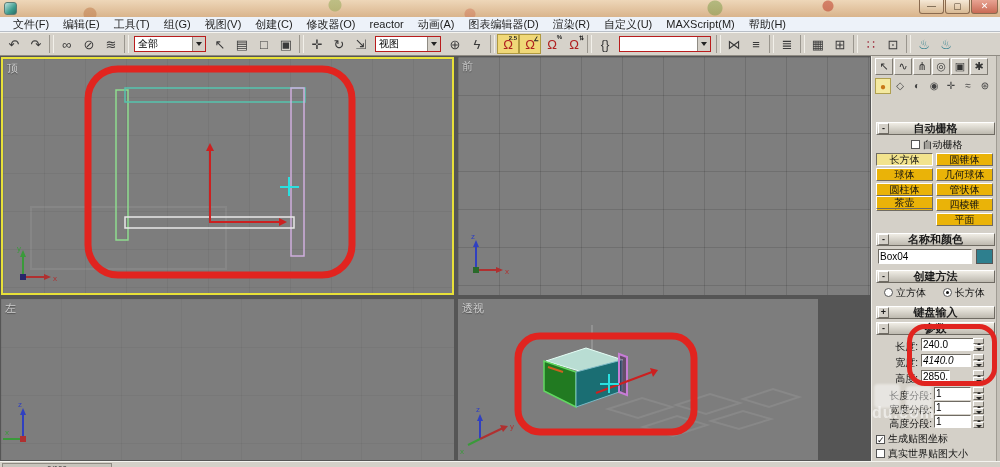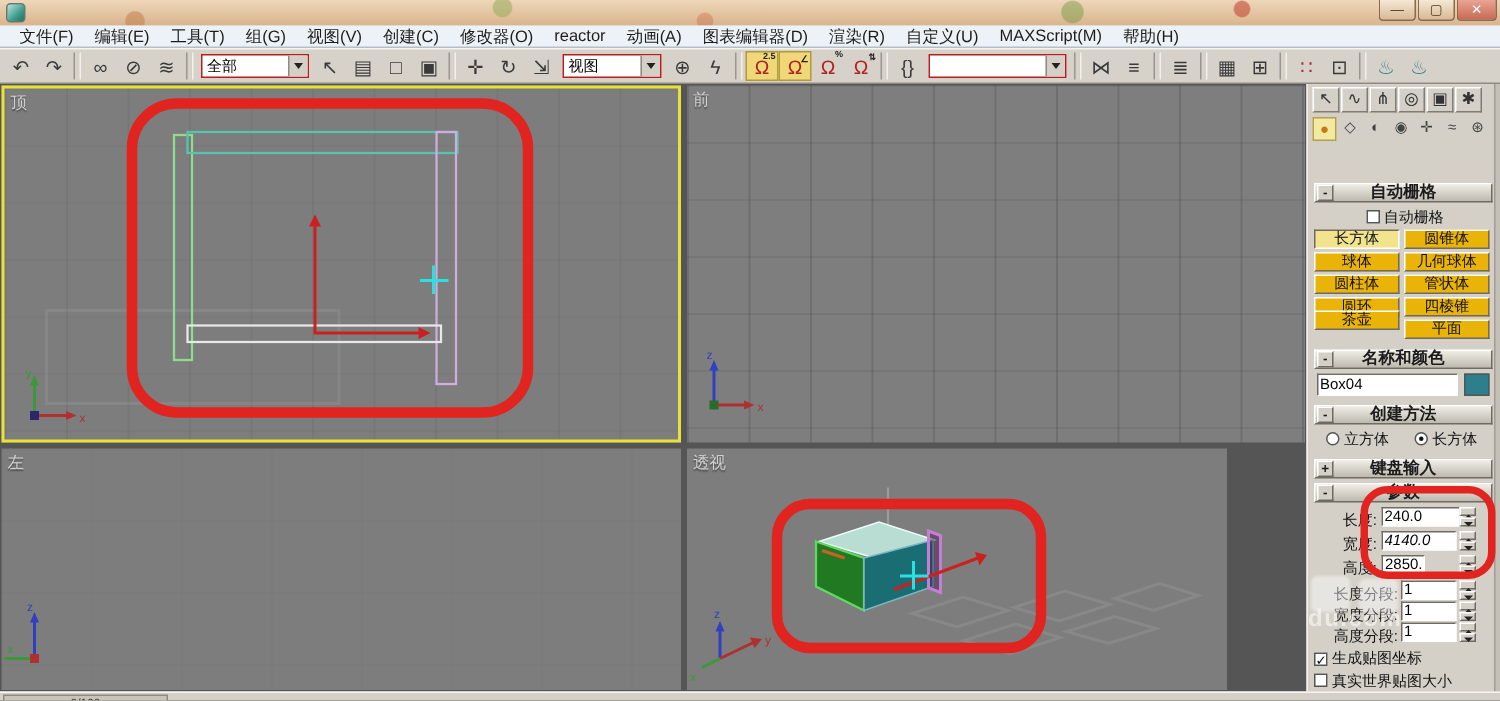--- a/index.html
+++ b/index.html
@@ -327,21 +327,21 @@
     <span class="cb"></span><span>自动栅格</span>
   </div>
   <div class="cp-btn active" style="left:4px; top:97px">长方体</div>
   <div class="cp-btn" style="left:64px; top:97px">圆锥体</div>
   <div class="cp-btn" style="left:4px; top:112px">球体</div>
   <div class="cp-btn" style="left:64px; top:112px">几何球体</div>
   <div class="cp-btn" style="left:4px; top:127px">圆柱体</div>
   <div class="cp-btn" style="left:64px; top:127px">管状体</div>
   <div class="cp-btn" style="left:4px; top:142px">圆环</div>
   <div class="cp-btn" style="left:64px; top:142px">四棱锥</div>
-  <div class="cp-btn" style="left:4px; top:151px">茶壶</div>
+  <div class="cp-btn" style="left:4px; top:140px">茶壶</div>
   <div class="cp-btn" style="left:64px; top:157px">平面</div>
 
   <div class="rollout" style="top:177px">
     <span class="col-box">-</span>
     <span>名称和颜色</span>
   </div>
   <input class="p-field" style="left: 6px; top: 193px; width: 94px; height: 15px;" value="Box04">
   <div style="position:absolute; left:104px; top:193px; width:17px; height:15px; background:#2e7f8e; border:1px solid #555"></div>
 
   <div class="rollout" style="top:214px">

